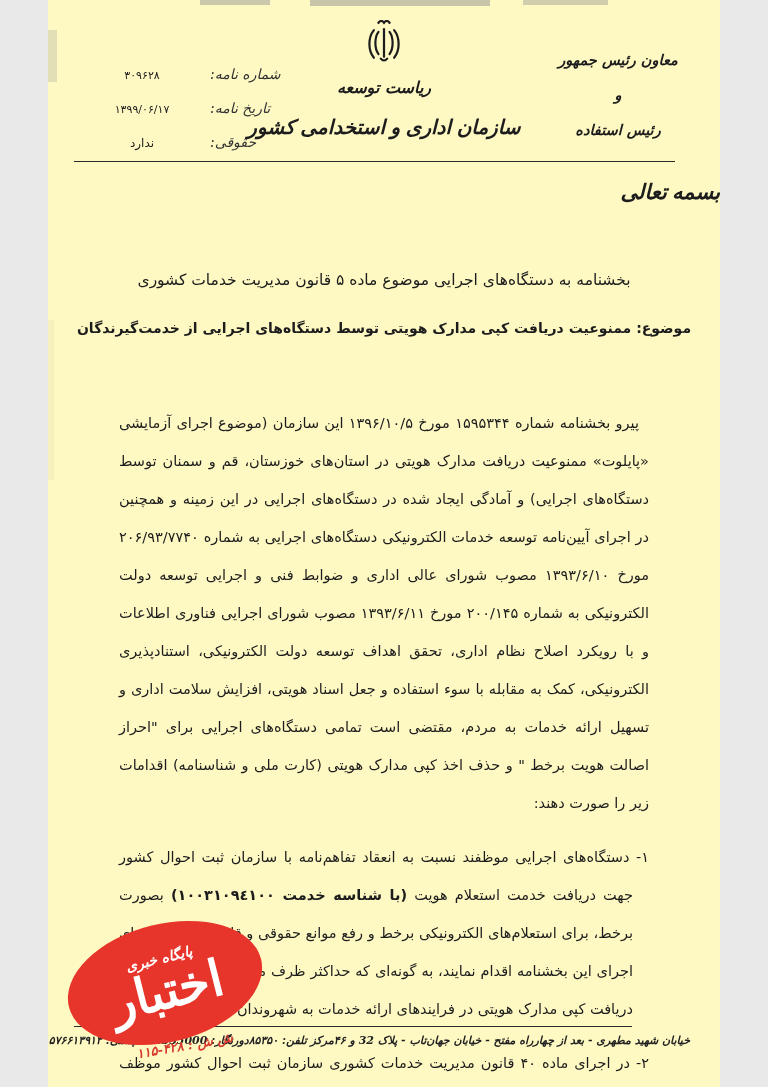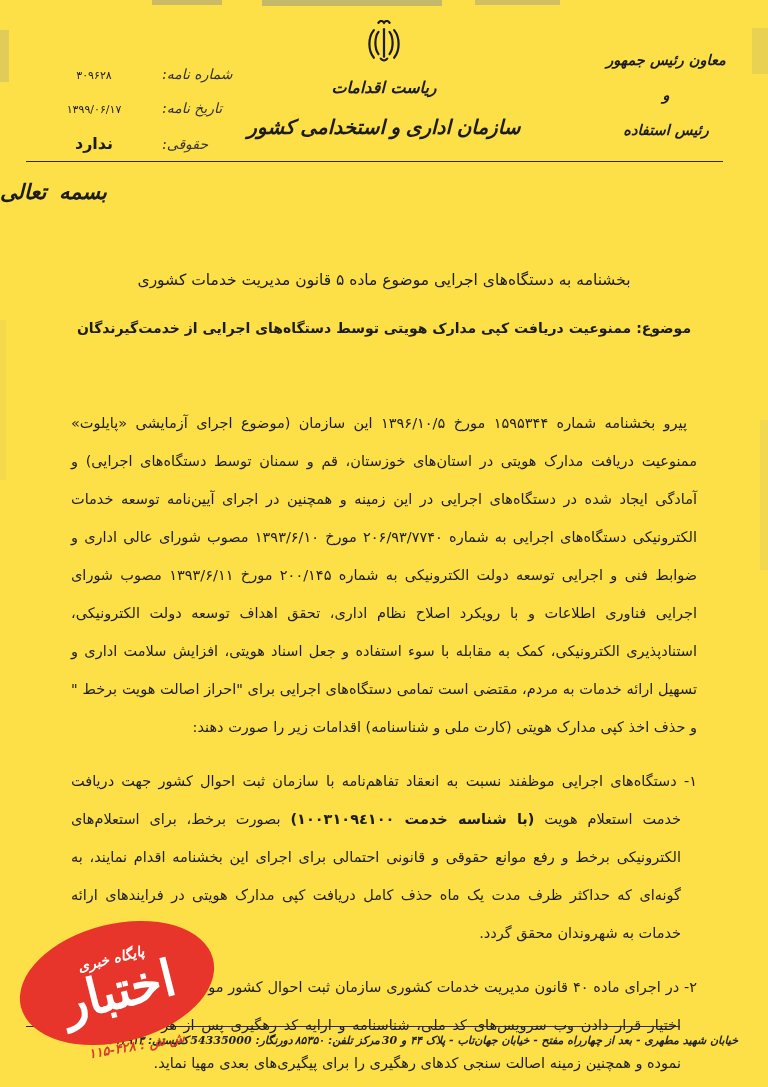--- a/index.html
+++ b/index.html
@@ -1,34 +1,34 @@
 <!DOCTYPE html>
 <html lang="fa"><head>
 <meta charset="utf-8">
 <style>
   html,body{margin:0;padding:0;background:#e9e9e9;}
   .page{
-    position:relative;width:768px;height:1087px;margin:0 auto;background:#fde047;
+    position:relative;width:672px;height:1087px;margin:0 auto;background:#fef9c3;
     font-family:"DejaVu Sans",sans-serif;color:#1c1c1c;overflow:hidden;direction:rtl;
   }
   
   .hdr-right{position:absolute;top:42px;right:12px;width:180px;text-align:center;
     font-family:"DejaVu Serif",serif;font-style:italic;font-size:14.5px;line-height:35px;font-weight:bold;}
   .hdr-center{position:absolute;top:20px;left:50%;transform:translateX(-50%);width:280px;text-align:center;}
   .emblem{display:inline-block;width:38px;height:46px;}
   .org1{font-family:"DejaVu Serif",serif;font-style:italic;font-size:16px;font-weight:bold;margin-top:8px;}
   .org2{font-family:Liberation Sans, sans-serif;font-style:italic;font-size:20px;font-weight:bold;margin-top:18px;}
   .hdr-left{position:absolute;top:66px;left:26px;width:208px;}
   .meta-row{display:flex;align-items:baseline;height:34px;}
   .meta-label{width:72px;text-align:left;font-family:"DejaVu Serif",serif;font-style:italic;font-size:14px;color:#333;}
   .meta-value{flex:1;text-align:center;font-size:11px;font-weight:normal;letter-spacing:1px;}
   .hdr-rule{position:absolute;top:161px;left:26px;right:45px;border-top:1.7px solid #2a2a2a;}
   
-  .besmeleh{position:absolute;top:180px;left:0;width:100%;text-align:left;
-    font-family:Liberation Mono, monospace;font-style:italic;font-weight:bold;font-size:21px;}
+  .besmeleh{position:absolute;top:180px;left:0;width:100%;text-align:right;
+    font-family:Liberation Serif, serif;font-style:italic;font-weight:bold;font-size:21px;}
   .doc-title{position:absolute;top:271px;left:0;width:100%;text-align:center;font-weight:normal;font-size:15.5px;}
   .doc-subject{position:absolute;top:320px;left:0;width:100%;text-align:center;font-weight:bold;font-size:14px;}
   
   .body-text{position:absolute;top:388px;right:55px;left:55px;font-size:14.5px;line-height:38px;
     text-align:justify;text-justify:inter-word;}
   .body-text p{margin:16px;}
   .lead{text-indent:10px;margin-bottom:8px !important;}
   .item{padding-right:16px;text-indent:-16px;margin-bottom:6px !important;}
   .bold-inline{font-weight:bold;}
   
@@ -76,36 +76,36 @@
           <path d="M20 10 L20 40"></path>
           <path d="M14 3 q3 -4 6 0 q3 -4 6 0"></path>
           <path d="M14 13 C9.5 19 9.5 31 14 37"></path>
           <path d="M26 13 C30.5 19 30.5 31 26 37"></path>
           <path d="M9 11 C2.5 19 2.5 33 9 41"></path>
           <path d="M31 11 C37.5 19 37.5 33 31 41"></path>
           <path d="M16.5 42 Q20 46 23.5 42"></path>
         </g>
       </svg>
     </span>
-    <div class="org1">ریاست اقدامات</div>
+    <div class="org1">ریاست توسعه</div>
     <div class="org2">سازمان اداری و استخدامی کشور</div>
   </div>
 
   <div class="hdr-left">
     <div class="meta-row">
       <span class="meta-label">شماره نامه:</span>
       <span class="meta-value">۳۰۹۶۲۸</span>
     </div>
     <div class="meta-row">
       <span class="meta-label">تاریخ نامه:</span>
       <span class="meta-value">۱۳۹۹/۰۶/۱۷</span>
     </div>
     <div class="meta-row">
       <span class="meta-label">حقوقی:</span>
-      <span class="meta-value" style="font-weight:bold;font-size:16px">ندارد</span>
+      <span class="meta-value" style="font-weight:normal;font-size:12px">ندارد</span>
     </div>
   </div>
 
   <div class="hdr-rule"></div>
 
   <div class="besmeleh">بسمه تعالی</div>
 
   <div class="doc-title">بخشنامه به دستگاه‌های اجرایی موضوع ماده ۵ قانون مدیریت خدمات کشوری</div>
   <div class="doc-subject">موضوع: ممنوعیت دریافت کپی مدارک هویتی توسط دستگاه‌های اجرایی از خدمت‌گیرندگان</div>
 
@@ -116,19 +116,19 @@
   </div>
 
   <div class="stamp" style="background: rgb(232, 53, 43);">
     <div class="stamp-top">پایگاه خبری</div>
     <div class="stamp-name">اختبار</div>
   </div>
   <div class="stamp-reg">ش ش : ۴۲۸-۱۱۵</div>
 
   <div class="footer-rule"></div>
   <div class="footer">
-    <span class="seg">خیابان شهید مطهری - بعد از چهارراه مفتح - خیابان جهان‌تاب - پلاک ۴۴ و 30</span>
+    <span class="seg">خیابان شهید مطهری - بعد از چهارراه مفتح - خیابان جهان‌تاب - پلاک 32 و ۴۶</span>
     <span class="seg">مرکز تلفن: ۸۵۳۵۰</span>
     <span class="seg">دورنگار: 54335000</span>
     <span class="seg">کدپستی: ۱۵۷۶۶۱۳۹۱۳</span>
   </div>
 
 </div>
 
 </body></html>

